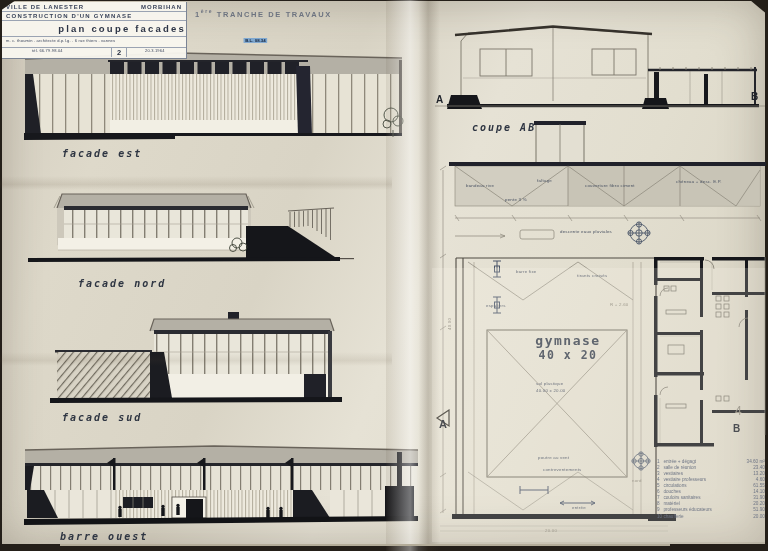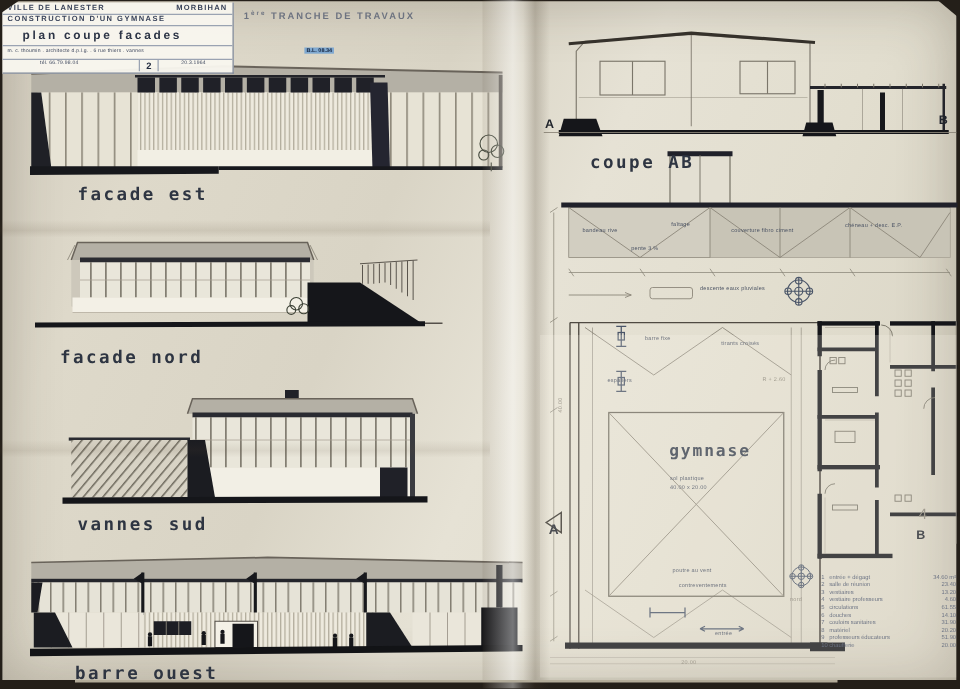--- a/index.html
+++ b/index.html
@@ -19,36 +19,36 @@
   .ctr{position:absolute;right:0;top:0;width:18px;height:15px;background:#241f19;clip-path:polygon(100% 0,0 0,100% 100%);}
   .edge-hl{position:absolute;left:60px;top:544px;width:610px;height:2px;background:#b3ac99;}
   svg.linework{position:absolute;left:0;top:0;}
 
   
   .titleblock{position:absolute;left:2px;top:2px;width:184px;background:rgba(248,246,238,.96);
     border-right:1px solid #7b8494;border-bottom:1px solid #7b8494;color:#39435a;}
   .tb-r{border-bottom:1px solid #9aa3b2;padding:1px 4px;white-space:nowrap;overflow:hidden;}
   .tb-r1{display:flex;justify-content:space-between;font-size:6px;font-weight:bold;letter-spacing:1px;padding-top:2px;}
   .tb-r2{font-size:6px;font-weight:bold;letter-spacing:1.2px;}
-  .tb-r3{font-size:9.5px;font-weight:bold;letter-spacing:2.2px;color:#2c3446;padding:2px 16px;}
+  .tb-r3{font-size:9.5px;font-weight:bold;letter-spacing:2.2px;color:#2c3446;padding:2px 0;text-align:right;}
   .tb-sm{height:9px;position:relative;}
   .tb-sm .sc{display:inline-block;font-size:8px;transform:scale(.5);transform-origin:0 0;white-space:nowrap;letter-spacing:.4px;}
   .tb-r4{display:flex;justify-content:space-between;align-items:flex-start;border-bottom:1px solid #9aa3b2;padding:1px 2px 0 4px;}
   .stamp{background:#7fa8d0;color:#14243e;font-size:8px;transform:scale(.55);transform-origin:100% 0;padding:0 3px;font-weight:bold;white-space:nowrap;}
   .tb-r5{display:flex;align-items:center;justify-content:space-between;padding:0 2px 1px 30px;}
   .tb-num{font-weight:bold;font-size:7.5px;border-left:1px solid #9aa3b2;border-right:1px solid #9aa3b2;padding:0 5px;color:#232c40;}
 
   
   .lbl{position:absolute;font-family:"DejaVu Sans Mono",monospace;font-weight:bold;color:#2e3542;
-    letter-spacing:2px;font-size:14px;white-space:nowrap;}
+    letter-spacing:2px;font-size:10px;white-space:nowrap;font-style:italic;}
   .phase{position:absolute;left:195px;top:8px;font-size:7.5px;letter-spacing:1.6px;color:#6d7380;font-weight:bold;white-space:nowrap;font-family:"Liberation Sans",sans-serif;}
   .phase sup{font-size:5px;}
   .marker{position:absolute;font-weight:bold;color:#20242c;font-size:10px;font-family:"Liberation Sans",sans-serif;}
   .gym{position:absolute;left:502px;top:333px;width:132px;text-align:center;color:#39414f;font-weight:bold;
-    font-family:"DejaVu Sans Mono",monospace;letter-spacing:1.5px;margin-top:21px;}
+    font-family:"DejaVu Sans Mono",monospace;letter-spacing:1.5px;}
   .gym .l1{font-size:13px;} .gym .l2{font-size:11.5px;}
 
   .anno{position:absolute;height:6px;color:#4a5263;}
   .anno>span{display:inline-block;font-size:8px;transform:scale(.55);transform-origin:0 0;white-space:nowrap;letter-spacing:.4px;}
   .anno.pencil{color:#8a8578;}
   .anno.rot{transform:rotate(-90deg);transform-origin:0 0;}
 
   
   .legend{position:absolute;left:657px;top:459px;width:108px;height:62px;overflow:visible;}
   .legend-inner{transform:scale(.58);transform-origin:0 0;width:186px;color:#49536a;font-size:8px;line-height:10.4px;}
@@ -345,33 +345,34 @@
       <span class="sc">20.3.1964</span>
     </div>
   </div>
 
   <div class="phase">
     <span>1</span><sup>ère</sup>
     <span>TRANCHE DE TRAVAUX</span>
   </div>
 
   <div class="lbl" style="left:62px;top:148px;text-align:center;">facade est</div>
-  <div class="lbl" style="left:48px;top:278px;">facade nord</div>
-  <div class="lbl" style="left:62px;top:412px;">vannes sud</div>
+  <div class="lbl" style="left:78px;top:278px;">facade nord</div>
+  <div class="lbl" style="left:62px;top:412px;">facade sud</div>
   <div class="lbl" style="left:60px;top:531px;">barre ouest</div>
   <div class="lbl" style="left:472px;top:122px;">coupe AB</div>
 
   <div class="marker" style="left:436px;top:94px;">A</div>
   <div class="marker" style="left:751px;top:91px;">B</div>
   <div class="marker" style="left:439px;top:418px;font-size:11px;">A</div>
   <div class="marker" style="left:733px;top:423px;">B</div>
   <div class="marker" style="left:735px;top:404px;color:#8a8578;font-weight:normal;font-size:12px;">4</div>
 
   <div class="gym">
     <div class="l1">gymnase</div>
+    <div class="l2">40 x 20</div>
   </div>
 
   <div class="anno" style="left:466px;top:176px;"><span>bandeau rive</span></div>
   <div class="anno" style="left:537px;top:171px;"><span>faîtage</span></div>
   <div class="anno" style="left:585px;top:176px;"><span>couverture fibro ciment</span></div>
   <div class="anno" style="left:676px;top:172px;"><span>chéneau + desc. E.P.</span></div>
   <div class="anno" style="left:505px;top:190px;"><span>pente 3 %</span></div>
   <div class="anno" style="left:560px;top:222px;"><span>descente eaux pluviales</span></div>
   <div class="anno" style="left:516px;top:262px;"><span>barre fixe</span></div>
   <div class="anno" style="left:577px;top:266px;"><span>tirants croisés</span></div>

